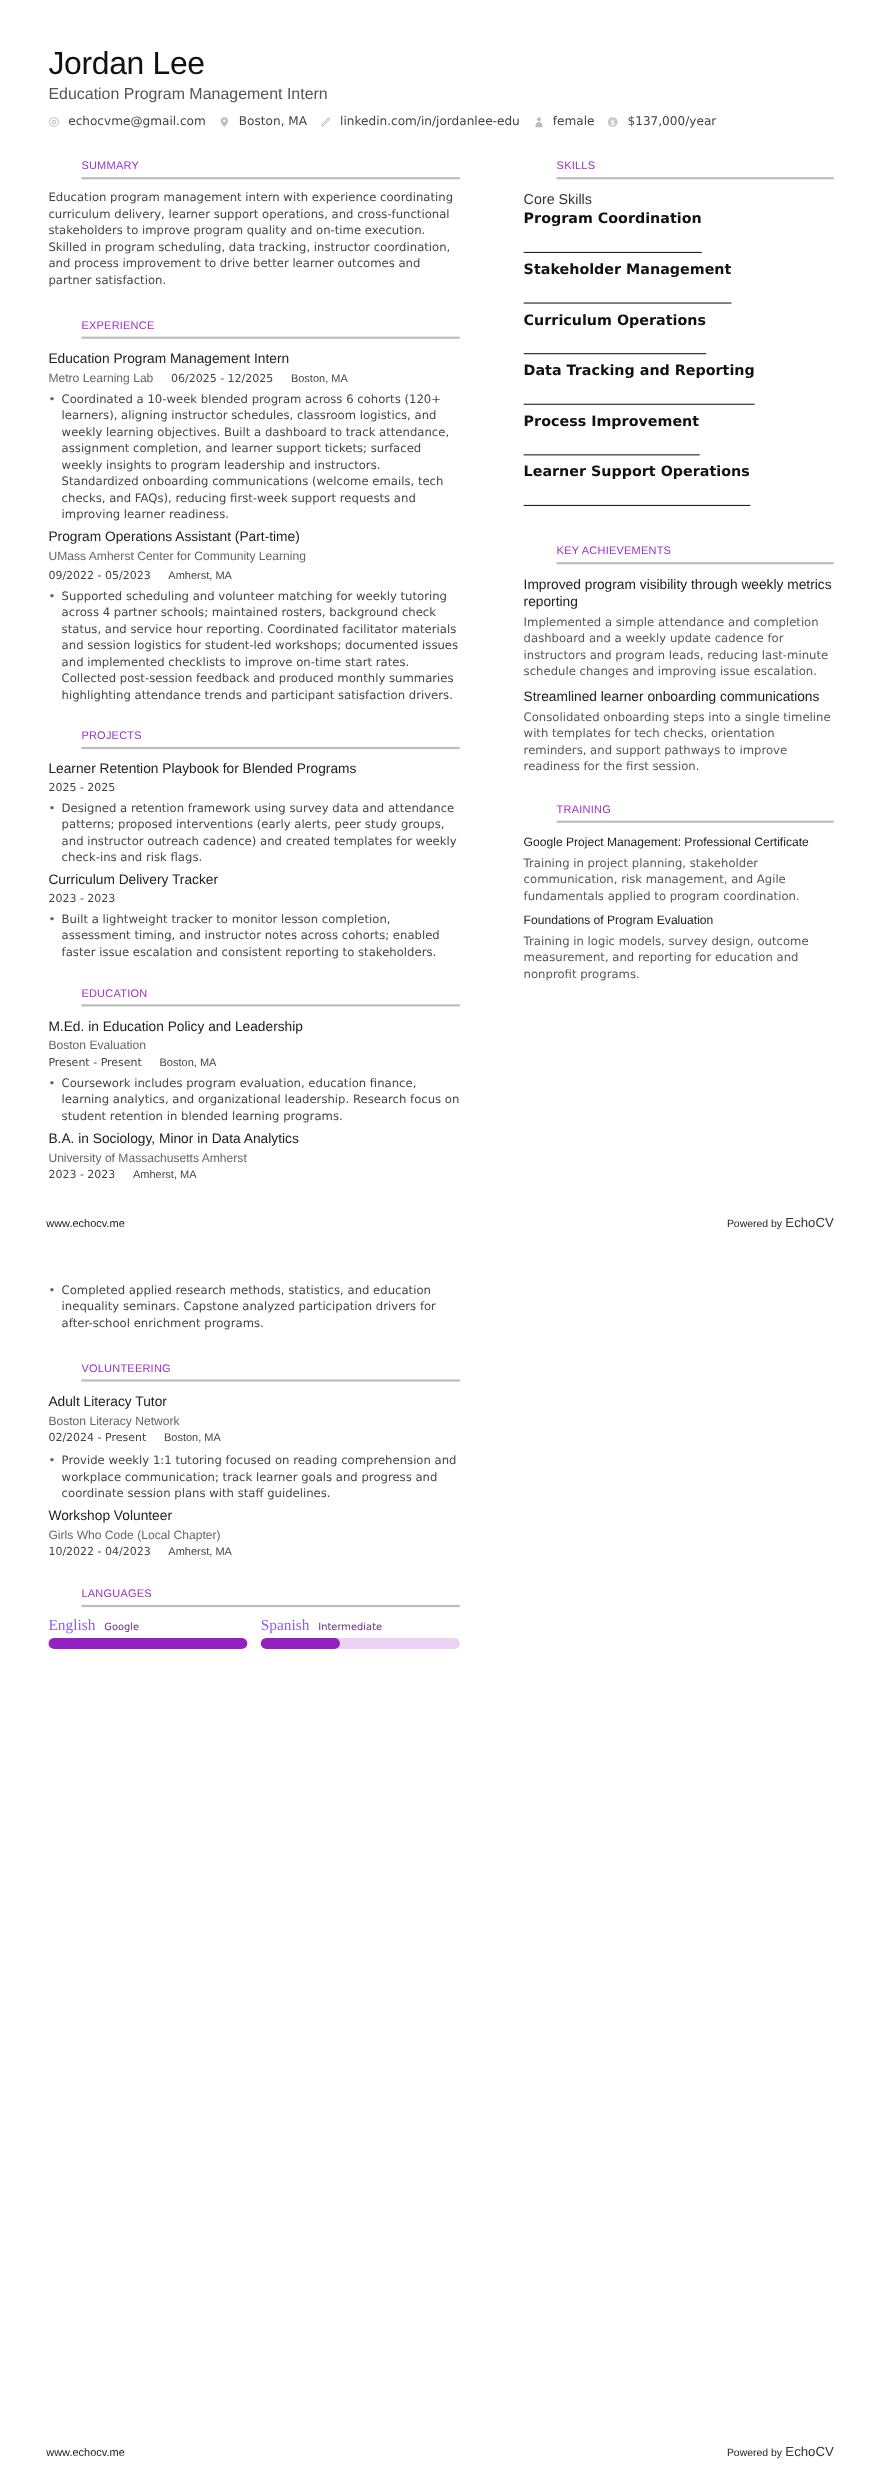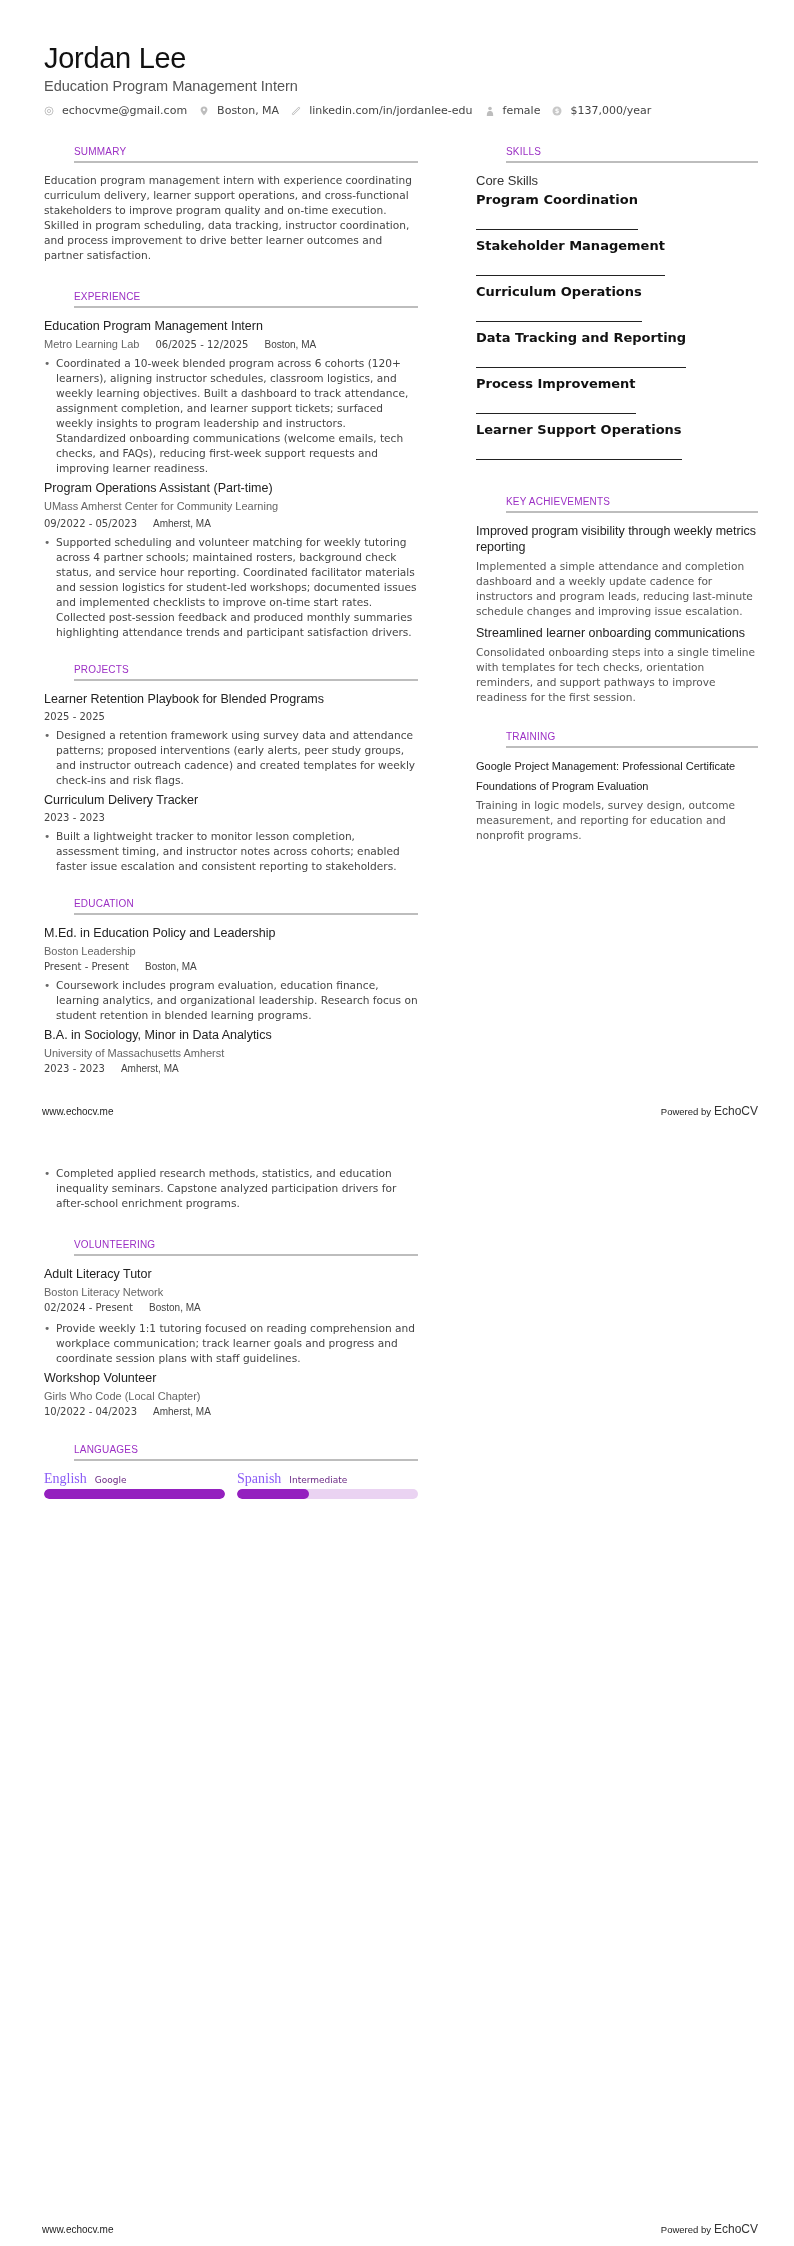--- a/index.html
+++ b/index.html
@@ -161,21 +161,21 @@
           <li>Built a lightweight tracker to monitor lesson completion, assessment timing, and instructor notes across cohorts; enabled faster issue escalation and consistent reporting to stakeholders.</li>
         </ul>
       </div>
     </section>
 
     <section style="margin-top:24px;">
       <div class="section-head">EDUCATION</div>
 
       <div>
         <div class="entry-title">M.Ed. in Education Policy and Leadership</div>
-        <div class="entry-sub">Boston Leadership</div>
+        <div class="entry-sub">Boston Evaluation</div>
         <div class="meta">
           <span>Present - Present</span>
           <span class="loc">Boston, MA</span>
         </div>
         <ul class="bullets">
           <li>Coursework includes program evaluation, education finance, learning analytics, and organizational leadership. Research focus on student retention in blended learning programs.</li>
         </ul>
       </div>
 
       <div>
@@ -212,20 +212,21 @@
       <div>
         <div class="ach-title">Streamlined learner onboarding communications</div>
         <div class="ach-desc">Consolidated onboarding steps into a single timeline with templates for tech checks, orientation reminders, and support pathways to improve readiness for the first session.</div>
       </div>
     </section>
 
     <section style="margin-top:26px;">
       <div class="section-head">TRAINING</div>
       <div>
         <div class="train-title">Google Project Management: Professional Certificate</div>
+        <div class="ach-desc">Training in project planning, stakeholder communication, risk management, and Agile fundamentals applied to program coordination.</div>
       </div>
       <div>
         <div class="train-title">Foundations of Program Evaluation</div>
         <div class="ach-desc">Training in logic models, survey design, outcome measurement, and reporting for education and nonprofit programs.</div>
       </div>
     </section>
   </div>
 
   <div class="footer" style="top:1104px;">
     <span>www.echocv.me</span>

